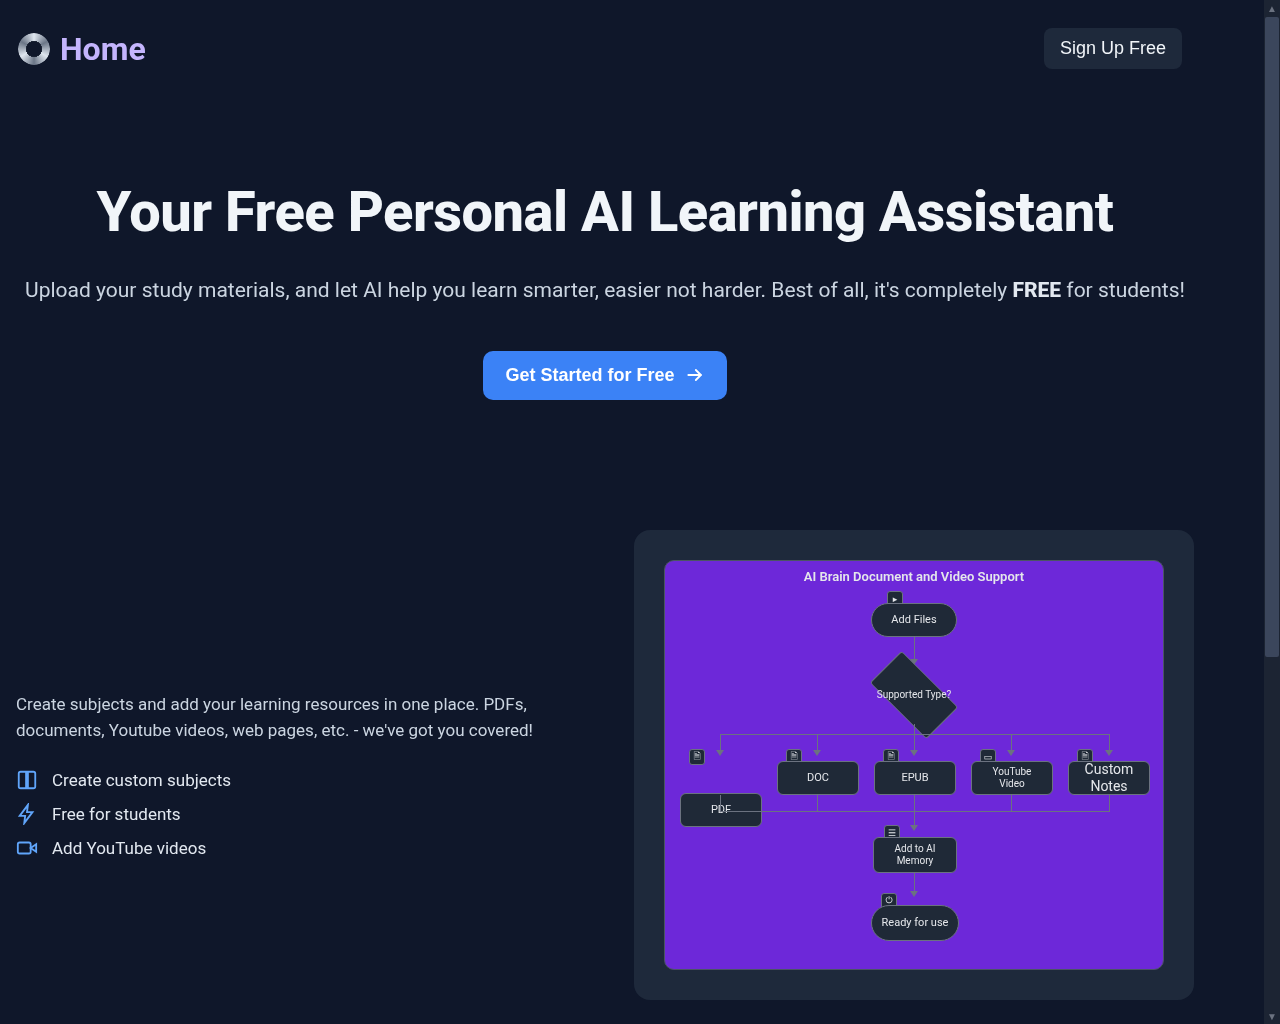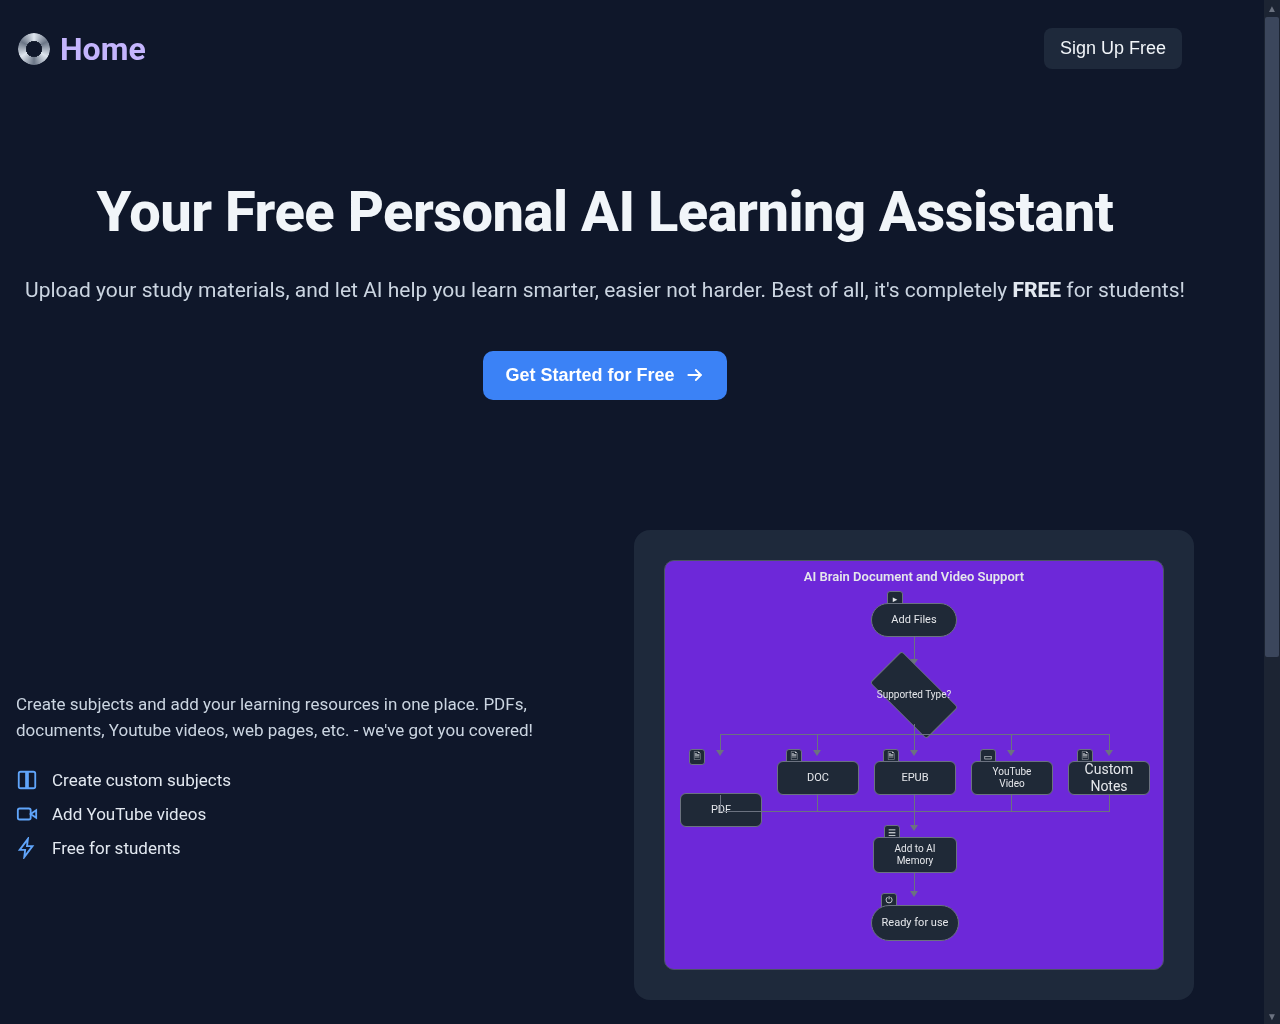--- a/index.html
+++ b/index.html
@@ -157,34 +157,34 @@
                 <path d="M21 5c0-1-1-2-2-2h-6v18h6c1 0 2-1 2-2V5z"></path>
               </svg>
           </span>
           <span>Create custom subjects</span>
         </div>
 
 
         <div class="feature-item">
           <span class="icon">
             <svg viewBox="0 0 24 24">
+                <path d="M13 2 4 14h6l-1 8 9-12h-6l1-8z"></path>
+              </svg>
+          </span>
+          <span>Free for students</span>
+        </div>
+
+        <div class="feature-item">
+          <span class="icon">
+            <svg viewBox="0 0 24 24">
                 <rect x="2" y="6" width="14" height="12" rx="2"></rect>
                 <polygon points="22 8 16 12 22 16 22 8"></polygon>
               </svg>
           </span>
           <span>Add YouTube videos</span>
-        </div>
-
-        <div class="feature-item">
-          <span class="icon">
-            <svg viewBox="0 0 24 24">
-                <path d="M13 2 4 14h6l-1 8 9-12h-6l1-8z"></path>
-              </svg>
-          </span>
-          <span>Free for students</span>
         </div>
 
       </div>
     </div>
 
     <div class="diagram-card">
       <div class="diagram-inner">
         <div class="diagram-title">AI Brain Document and Video Support</div>
 
         <div class="mini-icon" style="left:222px; top:30px;">▸</div>

